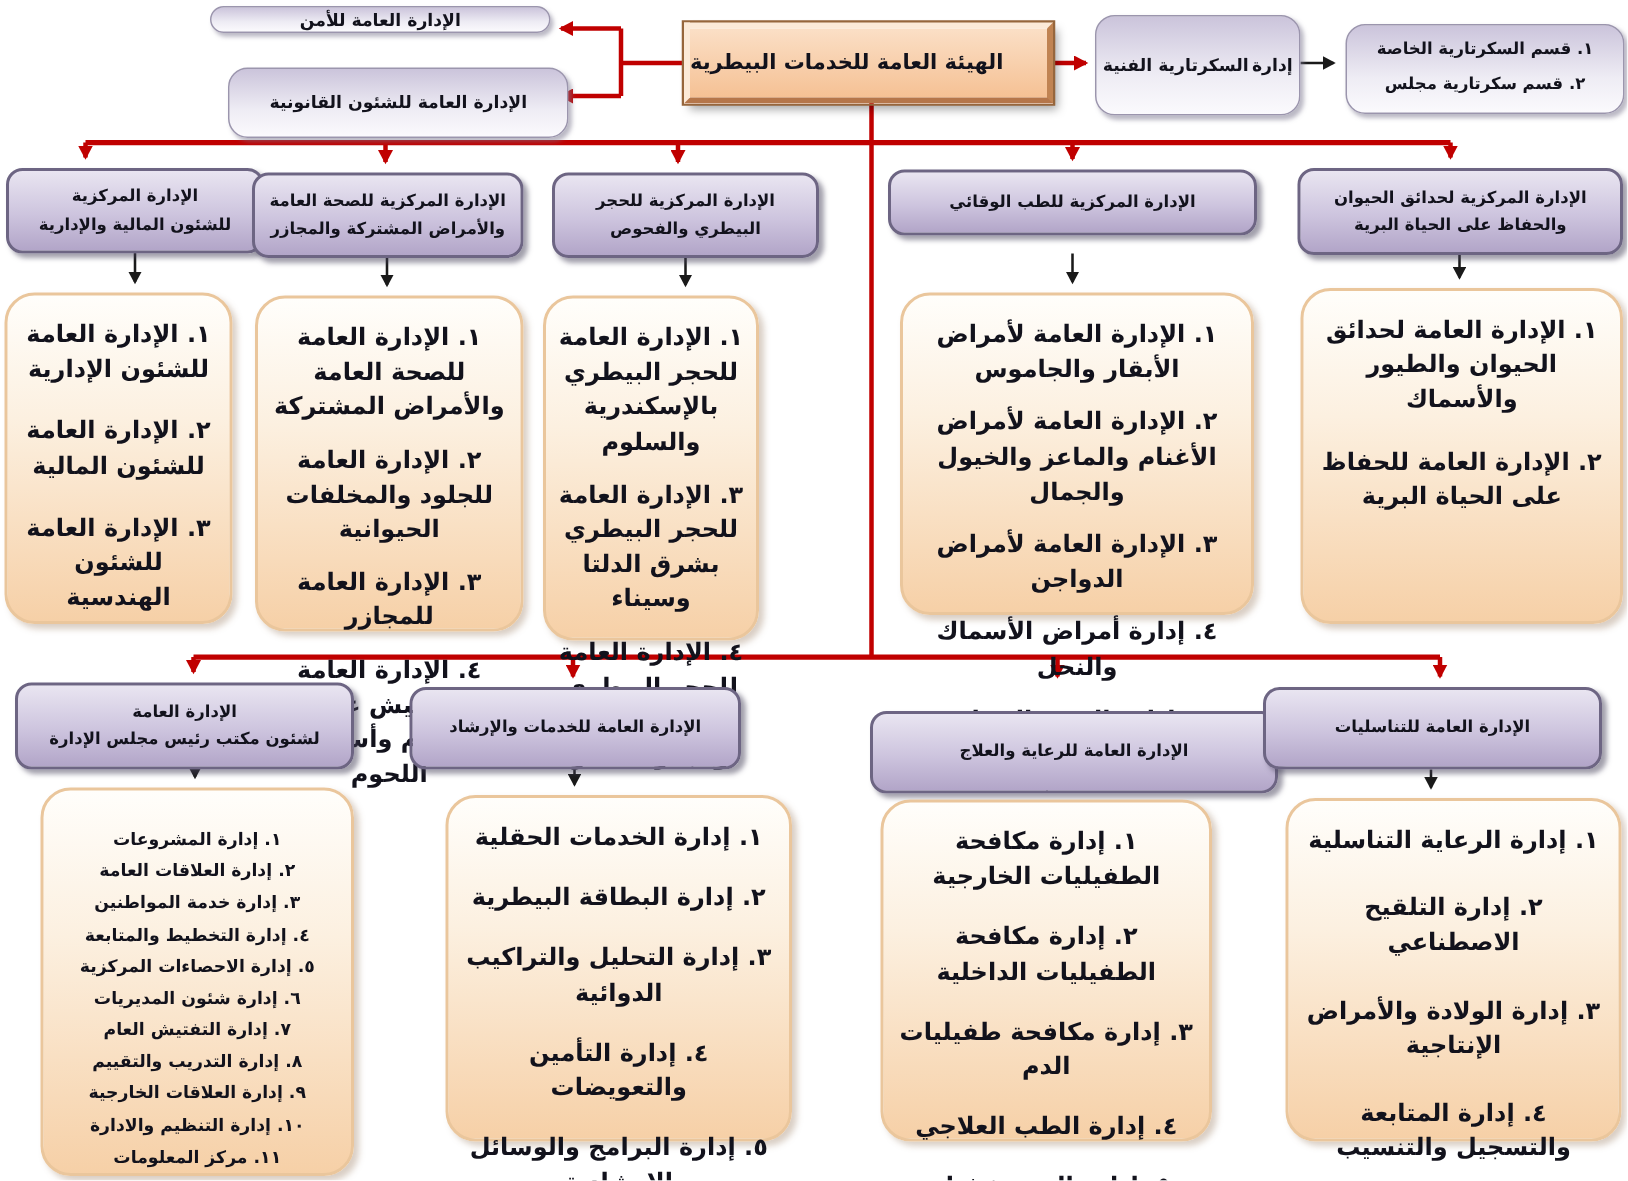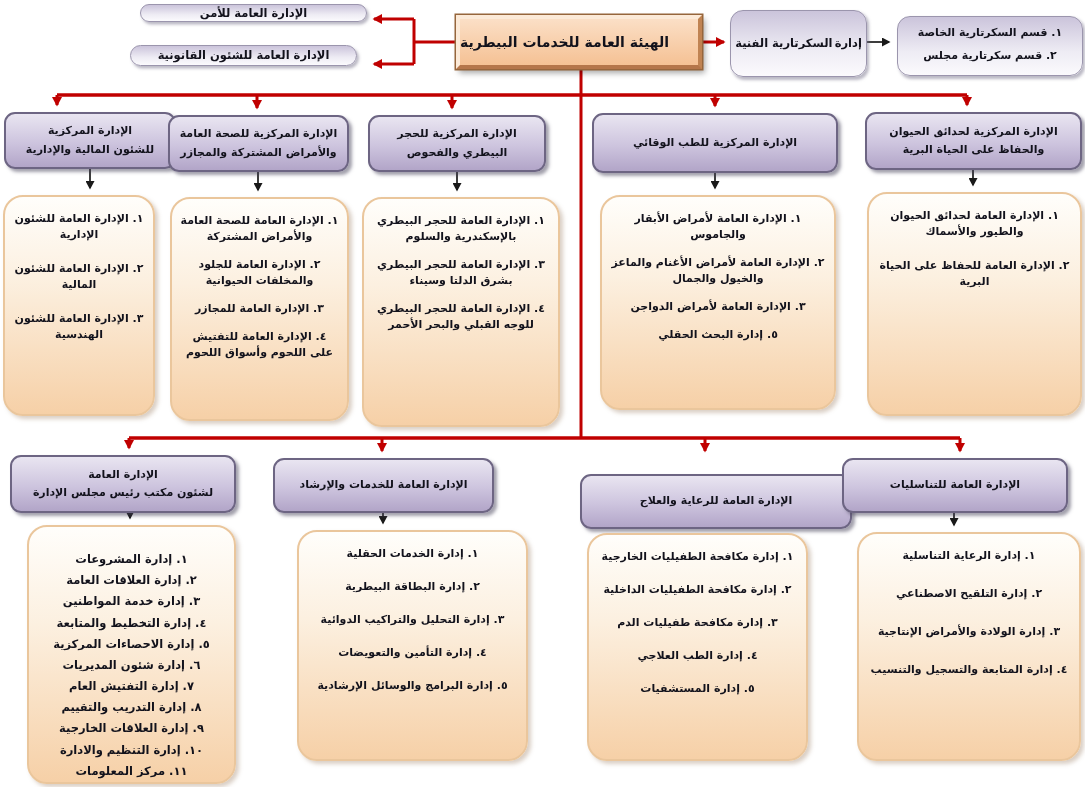--- a/index.html
+++ b/index.html
@@ -22,21 +22,21 @@
   .header-box{background:linear-gradient(180deg,#e9e5f1 0%,#cdc4de 55%,#b2a5c8 100%);
               border:2px solid #6d6583;border-radius:11px;
               box-shadow:3px 3px 3.5px rgba(70,65,90,.5);
               display:flex;flex-direction:column;justify-content:center;align-items:center;
               text-align:center;font-size:11px;line-height:1.65;padding:2px 4px;}
 
   
   .list-box{background:linear-gradient(180deg,#fffefb 0%,#fcf0e0 38%,#f6d0a7 100%);
             border:2px solid #eac69c;border-radius:20px;
             box-shadow:3px 3px 4px rgba(145,115,85,.35);
-            padding:14px 8px 6px;font-size:11px;line-height:1.45;}
+            padding:14px 8px 6px;font-size:16px;line-height:1.45;}
   .item{text-align:center;}
   .sp18 .item{margin-bottom:18px}
   .sp12 .item{margin-bottom:12px}
   .sp16 .item{margin-bottom:17px}
   .sp20 .item{margin-bottom:22px}
   .sp4  .item{margin-bottom:4.5px}
   .pad-sm{padding-top:24px;font-size:11.5px;}
 
   
   .main-box{background:linear-gradient(180deg,#fbdfc6 0%,#f5c194 100%);
@@ -88,21 +88,21 @@
       <path d="M130 513 V518" marker-end="url(#ba)"></path>
       <path d="M383 513 V523" marker-end="url(#ba)"></path>
       <path d="M698 513 V526" marker-end="url(#ba)"></path>
       <path d="M954 513 V525" marker-end="url(#ba)"></path>
     </g>
   </svg>
 
   <div class="box soft-box" style="left:140px;top:4px;width:227px;height:18px">
     <div>الإدارة العامة للأمن</div>
   </div>
-  <div class="box soft-box" style="left:130px;top:45px;width:227px;height:21px">
+  <div class="box soft-box" style="left:152px;top:45px;width:227px;height:47px">
     <div>الإدارة العامة للشئون القانونية</div>
   </div>
 
   <div class="box main-box" style="left:456px;top:15px;width:246px;height:54px">
     <span>الهيئة العامة للخدمات البيطرية</span>
   </div>
 
   <div class="box soft-box sec-box" style="left:730px;top:10px;width:137px;height:67px">
     <div>إدارة</div>
     <div>السكرتارية الفنية</div>
@@ -117,49 +117,50 @@
     <div>للشئون المالية والإدارية</div>
   </div>
   <div class="box header-box" style="left:168px;top:115px;width:181px;height:57px">
     <div>الإدارة المركزية للصحة العامة</div>
     <div>والأمراض المشتركة والمجازر</div>
   </div>
   <div class="box header-box" style="left:368px;top:115px;width:178px;height:57px">
     <div>الإدارة المركزية للحجر</div>
     <div>البيطري والفحوص</div>
   </div>
-  <div class="box header-box" style="left:592px;top:113px;width:246px;height:60px">
+  <div class="box header-box" style="left:592px;top:113px;width:246px;height:44px">
     <div>الإدارة المركزية للطب الوقائي</div>
     <div></div>
   </div>
   <div class="box header-box" style="left:865px;top:112px;width:217px;height:58px">
     <div>الإدارة المركزية لحدائق الحيوان</div>
     <div>والحفاظ على الحياة البرية</div>
   </div>
 
   <div class="box list-box sp18" style="left:3px;top:195px;width:152px;height:221px">
       <div class="item">١. الإدارة العامة للشئون الإدارية</div>
       <div class="item">٢. الإدارة العامة للشئون المالية</div>
       <div class="item">٣. الإدارة العامة للشئون الهندسية</div>
     </div>
   <div class="box list-box sp12" style="left:170px;top:197px;width:179px;height:224px">
       <div class="item">١. الإدارة العامة للصحة العامة والأمراض المشتركة</div>
       <div class="item">٢. الإدارة العامة للجلود والمخلفات الحيوانية</div>
       <div class="item">٣. الإدارة العامة للمجازر</div>
       <div class="item">٤. الإدارة العامة للتفتيش على اللحوم وأسواق اللحوم</div>
     </div>
-  <div class="box list-box sp12" style="left:362px;top:197px;width:198px;height:230px">
+  <div class="box list-box sp12" style="left:362px;top:197px;width:144px;height:230px">
       <div class="item">١. الإدارة العامة للحجر البيطري بالإسكندرية والسلوم</div>
       <div class="item">٣. الإدارة العامة للحجر البيطري بشرق الدلتا وسيناء</div>
       <div class="item">٤. الإدارة العامة للحجر البيطري للوجه القبلي والبحر الأحمر</div>
     </div>
   <div class="box list-box sp12" style="left:600px;top:195px;width:236px;height:215px">
       <div class="item">١. الإدارة العامة لأمراض الأبقار والجاموس</div>
       <div class="item">٢. الإدارة العامة لأمراض الأغنام والماعز والخيول والجمال</div>
       <div class="item">٣. الإدارة العامة لأمراض الدواجن</div>
+      <div class="item">٤. إدارة أمراض الأسماك والنحل</div>
       <div class="item">٥. إدارة البحث الحقلي</div>
     </div>
   <div class="box list-box sp18" style="left:867px;top:192px;width:215px;height:224px">
       <div class="item">١. الإدارة العامة لحدائق الحيوان والطيور والأسماك</div>
       <div class="item">٢. الإدارة العامة للحفاظ على الحياة البرية</div>
     </div>
 
   <div class="box header-box" style="left:10px;top:455px;width:226px;height:58px">
     <div>الإدارة العامة</div>
     <div>لشئون مكتب رئيس مجلس الإدارة</div>

